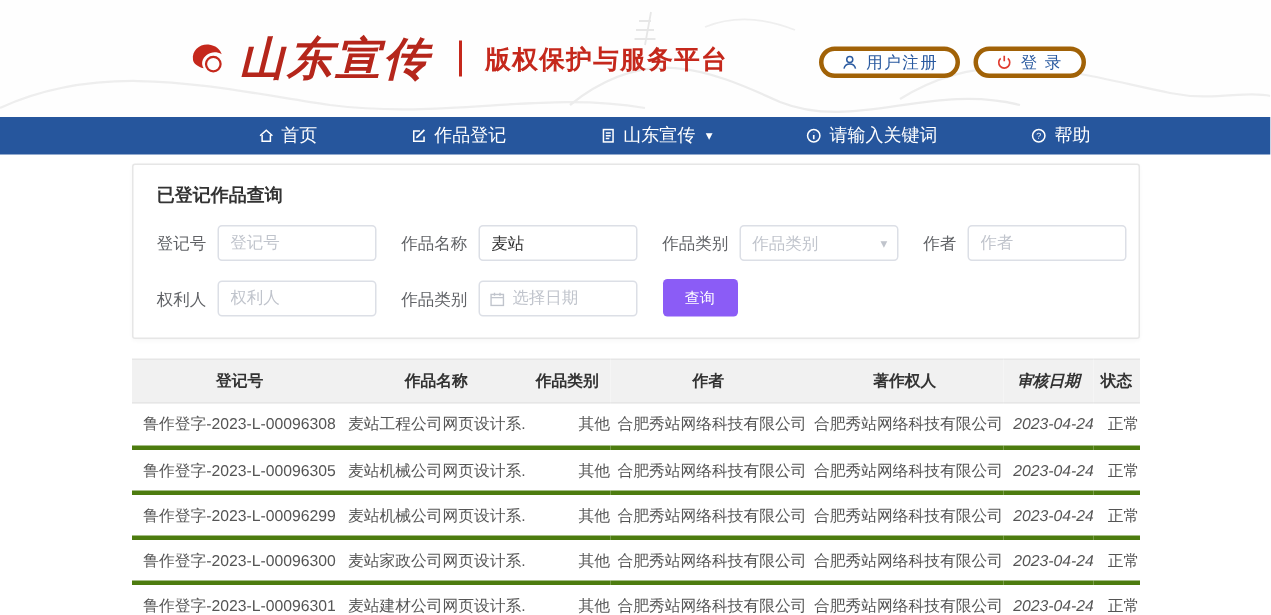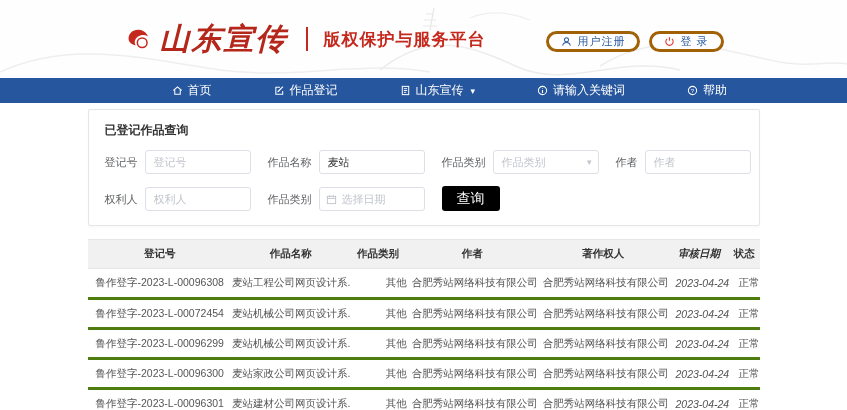--- a/index.html
+++ b/index.html
@@ -85,21 +85,21 @@
   .select-placeholder { color: #c0c4cc; font-size: 11px; }
   .select-caret { color: #c0c4cc; font-size: 9px; }
   .date-box { display: flex; align-items: center; padding: 0 6px; gap: 5px; color: #c0c4cc; }
   .date-box input {
     border: none; outline: none; flex: 1; min-width: 0;
     font-size: 11px; background: transparent;
   }
   .date-box input::placeholder { color: #c0c4cc; }
   .query-btn {
     height: 25px; padding: 0 15px; border: none; border-radius: 3px;
-    background: #000000; color: #fff; font-size: 14px; cursor: pointer;
+    background: #8b5cf6; color: #fff; font-size: 10px; cursor: pointer;
   }
   
   .results-table {
     width: 100%; margin-top: 13px; border-collapse: collapse;
     table-layout: fixed; font-size: 10.5px;
   }
   .results-table thead tr {
     background: #f1f1f1; height: 29px;
     border-top: 1px solid #e6e6e6; border-bottom: 1px solid #e6e6e6;
   }
@@ -276,21 +276,21 @@
         <tr>
           <td class="col0">鲁作登字-2023-L-00096308</td>
           <td class="col1">麦站工程公司网页设计系...</td>
           <td class="col2">其他</td>
           <td class="col3">合肥秀站网络科技有限公司</td>
           <td class="col4">合肥秀站网络科技有限公司</td>
           <td class="col5">2023-04-24</td>
           <td class="col6">正常</td>
         </tr>
         <tr>
-          <td class="col0">鲁作登字-2023-L-00072454</td>
+          <td class="col0">鲁作登字-2023-L-00096305</td>
           <td class="col1">麦站机械公司网页设计系...</td>
           <td class="col2">其他</td>
           <td class="col3">合肥秀站网络科技有限公司</td>
           <td class="col4">合肥秀站网络科技有限公司</td>
           <td class="col5">2023-04-24</td>
           <td class="col6">正常</td>
         </tr>
         <tr>
           <td class="col0">鲁作登字-2023-L-00096299</td>
           <td class="col1">麦站机械公司网页设计系...</td>

